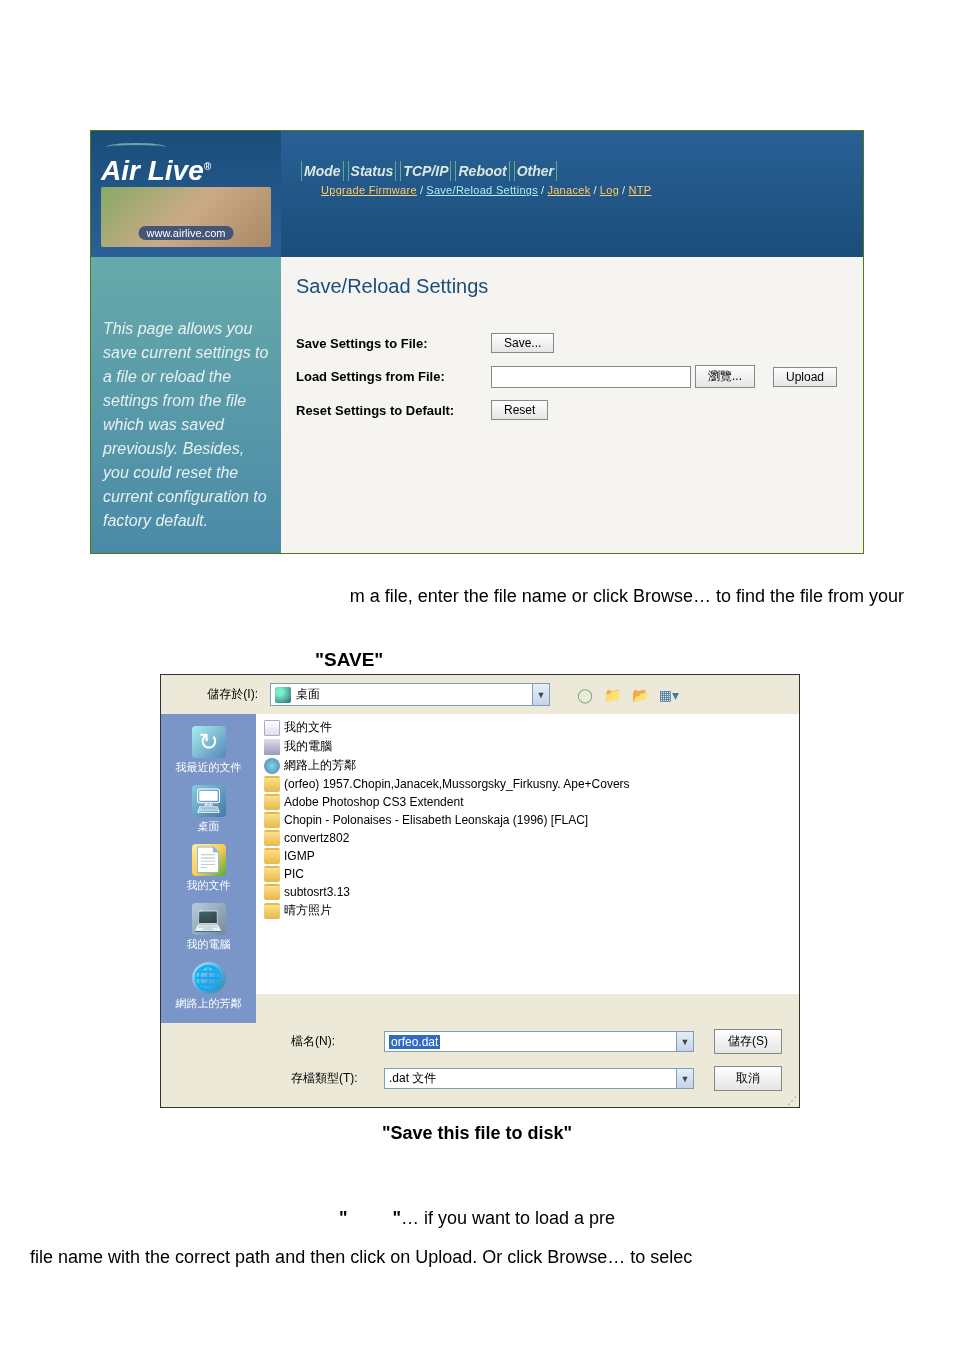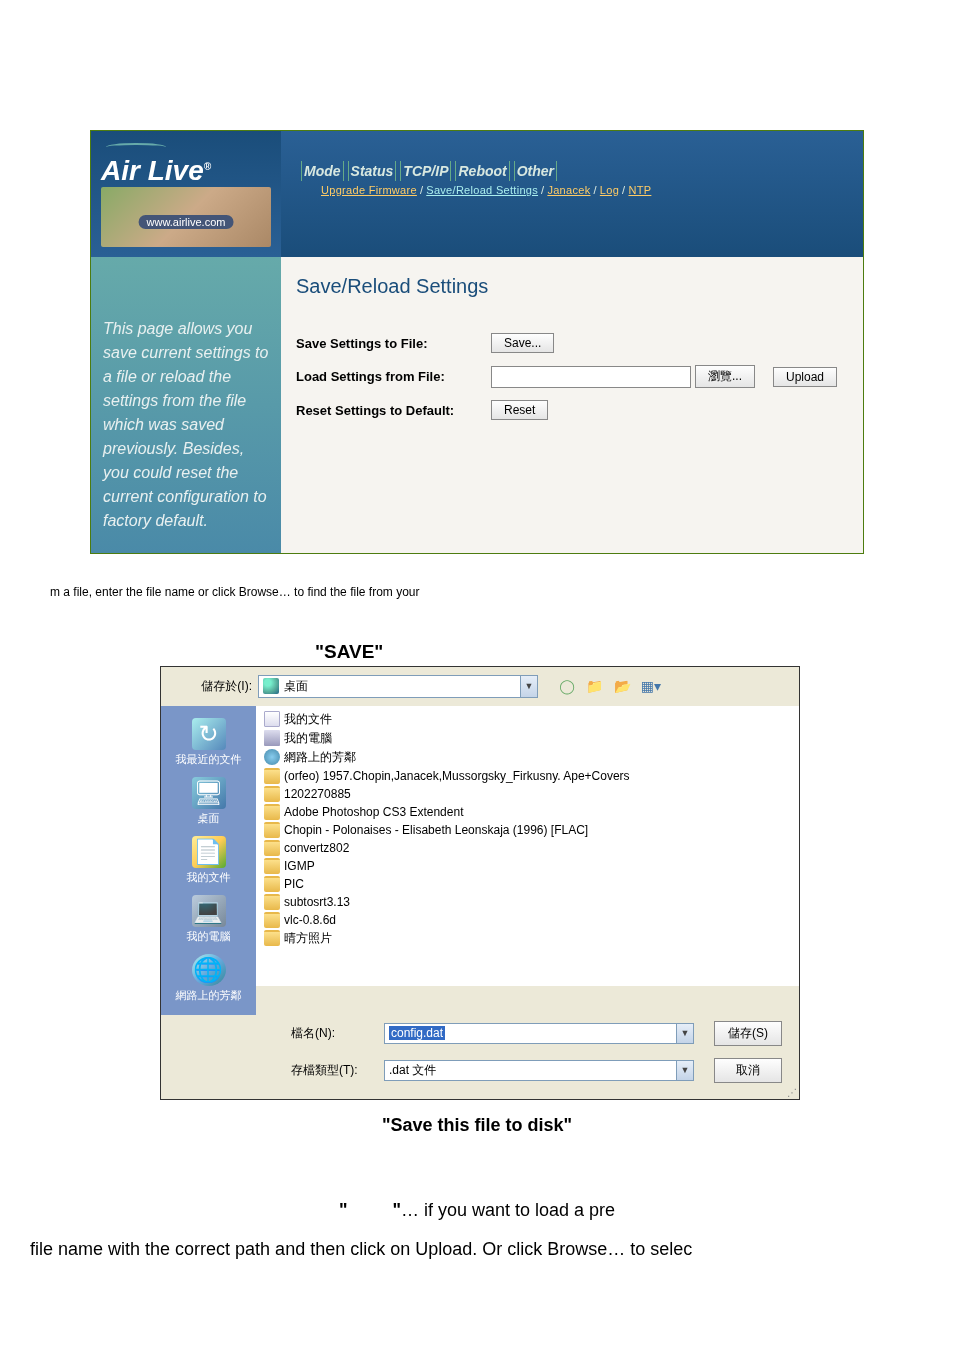--- a/index.html
+++ b/index.html
@@ -6,21 +6,21 @@
     body { font-family: Arial, sans-serif; background: #fff; width: 954px; }
     
     
     .router-box { margin: 130px 90px 30px 90px; border: 1px solid #4d7c0f; }
     .router-header { display: flex; }
     .logo-area { width: 190px; background: linear-gradient(180deg, #1a4d7a 0%, #2a6095 100%); padding: 10px; }
     .logo-text { color: #fff; font-size: 28px; font-weight: bold; font-style: italic; }
     .logo-text sup { font-size: 10px; }
     .logo-arc { width: 60px; height: 8px; border-top: 2px solid #6aa; margin: 2px 0 4px 5px; border-radius: 50% 50% 0 0; }
     .logo-img { width: 100%; height: 60px; background: linear-gradient(135deg, #8a6 0%, #ca8 50%, #a86 100%); position: relative; border-radius: 2px; }
-    .logo-url { position: absolute; bottom: 18px; left: 50%; transform: translateX(-50%); color: #fff; font-size: 11px; background: #457; padding: 1px 8px; border-radius: 10px; }
+    .logo-url { position: absolute; bottom: 7px; left: 50%; transform: translateX(-50%); color: #fff; font-size: 11px; background: #457; padding: 1px 8px; border-radius: 10px; }
     .header-right { flex: 1; background: linear-gradient(180deg, #2a6095 0%, #1a4d7a 100%); padding: 10px 15px; }
     .wlan-title { color: #d8e8e0; font-size: 30px; font-weight: bold; font-style: italic; text-align: center; margin-bottom: 15px; letter-spacing: 1px; }
     .nav-tabs { display: flex; align-items: flex-end; gap: 4px; margin-left: 5px; }
     .tab { color: #d8e8e0; font-size: 14px; font-weight: bold; font-style: italic; padding: 2px 2px; border-left: 1px solid #6a8; border-right: 1px solid #6a8; position: relative; margin-top: 20px; }
     .tab.active { color: #d8e8e0; }
     .subnav { font-size: 11px; color: #fc6; margin: 3px 0 0 25px; letter-spacing: 0.3px; }
     .subnav a { color: #fc6; text-decoration: underline; }
     .subnav .sep { color: #d8e8e0; margin: 0 3px; }
     .subnav .active-link { color: #aee; text-decoration: underline; }
     
@@ -29,29 +29,29 @@
     .sidebar-text { color: #e8f0f0; font-size: 16px; font-style: italic; line-height: 1.5; }
     .content { flex: 1; background: #f6f4f0; padding: 18px 15px; }
     .content-title { color: #1a4d7a; font-size: 20px; font-weight: normal; margin-bottom: 35px; }
     .setting-row { display: flex; align-items: center; margin-bottom: 12px; font-size: 13px; }
     .setting-label { width: 195px; font-weight: bold; color: #000; }
     .btn { background: linear-gradient(#fefefe, #e5e5e5); border: 1px solid #888; padding: 2px 12px; font-size: 12px; font-family: Arial; cursor: pointer; }
     .file-input { width: 200px; height: 22px; background: #fff; border: 1px solid #888; margin-right: 4px; display: inline-block; }
     .browse-btn { margin-right: 18px; }
     
     
-    .text-line { font-family: Arial; font-size: 12px; text-align: left; margin: 30px 50px; line-height: 1.4; }
+    .text-line { font-family: Arial; font-size: 18px; text-align: right; margin: 30px 50px; line-height: 1.4; }
     .bold-save { font-weight: bold; font-size: 19px; margin: 40px 0 3px 315px; }
     
     
     .save-dialog { width: 640px; margin: 0 0 0 160px; border: 1px solid #333; background: #ece9d8; font-family: "Microsoft JhengHei", Arial; }
     .dlg-title { background: linear-gradient(#0a246a, #3a6ea5); color: #fff; padding: 3px 6px; font-size: 12px; font-weight: bold; display: flex; justify-content: space-between; align-items: center; }
     .dlg-title-btns { display: flex; gap: 2px; }
     .dlg-btn { width: 18px; height: 16px; background: #d4d0c8; border: 1px solid #666; font-size: 11px; font-weight: bold; text-align: center; line-height: 13px; color: #333; cursor: pointer; }
-    .dlg-toolbar { display: flex; align-items: center; padding: 8px 6px; gap: 6px; }
+    .dlg-toolbar { display: flex; align-items: center; padding: 8px 12px; gap: 12px; }
     .dlg-toolbar-label { font-size: 12px; width: 85px; text-align: right; }
     .dlg-dropdown { flex: 0 0 280px; background: #fff; border: 1px solid #7f9db9; padding: 2px 4px; display: flex; align-items: center; font-size: 12px; position: relative; }
     .desk-icon { width: 16px; height: 16px; background: radial-gradient(circle at 30% 30%, #7ec 20%, #5a9 60%, #268 100%); border-radius: 2px; margin-right: 5px; }
     .dd-arrow { position: absolute; right: 0; top: 0; bottom: 0; width: 17px; background: linear-gradient(#e6eef8,#c4d4e8); border-left: 1px solid #7f9db9; display: flex; align-items: center; justify-content: center; font-size: 9px; color: #444; }
     .tb-icons { display: flex; gap: 6px; margin-left: 12px; align-items: center; }
     .tb-icon { width: 22px; height: 22px; display: flex; align-items: center; justify-content: center; font-size: 14px; }
     
     .dlg-body { display: flex; }
     .places-bar { width: 95px; background: #7a96c8; display: flex; flex-direction: column; align-items: center; padding: 8px 0; gap: 2px; }
     .place-item { display: flex; flex-direction: column; align-items: center; color: #fff; font-size: 11px; padding: 4px 2px; width: 100%; cursor: pointer; }
@@ -184,24 +184,20 @@
       <div class="file-item">
           <span class="fi-icon net-fi-icon"></span>
           <span>網路上的芳鄰</span>
         </div>
       <div class="file-item">
           <span class="fi-icon folder-icon"></span>
           <span>(orfeo) 1957.Chopin,Janacek,Mussorgsky_Firkusny. Ape+Covers</span>
         </div>
       <div class="file-item">
           <span class="fi-icon folder-icon"></span>
-          <span>1202270885</span>
-        </div>
-      <div class="file-item">
-          <span class="fi-icon folder-icon"></span>
           <span>Adobe Photoshop CS3 Extendent</span>
         </div>
       <div class="file-item">
           <span class="fi-icon folder-icon"></span>
           <span>Chopin - Polonaises - Elisabeth Leonskaja (1996) [FLAC]</span>
         </div>
       <div class="file-item">
           <span class="fi-icon folder-icon"></span>
           <span>convertz802</span>
         </div>
@@ -209,35 +205,31 @@
           <span class="fi-icon folder-icon"></span>
           <span>IGMP</span>
         </div>
       <div class="file-item">
           <span class="fi-icon folder-icon"></span>
           <span>PIC</span>
         </div>
       <div class="file-item">
           <span class="fi-icon folder-icon"></span>
           <span>subtosrt3.13</span>
-        </div>
-      <div class="file-item">
-          <span class="fi-icon folder-icon"></span>
-          <span>vlc-0.8.6d</span>
         </div>
       <div class="file-item">
           <span class="fi-icon folder-icon"></span>
           <span>晴方照片</span>
         </div>
     </div>
   </div>
   <div class="dlg-bottom">
     <span class="dlg-bottom-label">檔名(N):</span>
     <div class="dlg-bottom-input">
-      <span class="selected-file">config.dat</span>
+      <span class="selected-file">orfeo.dat</span>
       <span class="dd-arrow">▼</span>
     </div>
     <button class="dlg-action-btn">儲存(S)</button>
   </div>
   <div class="dlg-bottom">
     <span class="dlg-bottom-label">存檔類型(T):</span>
     <div class="dlg-bottom-input">
       <span>.dat 文件</span>
       <span class="dd-arrow">▼</span>
     </div>

